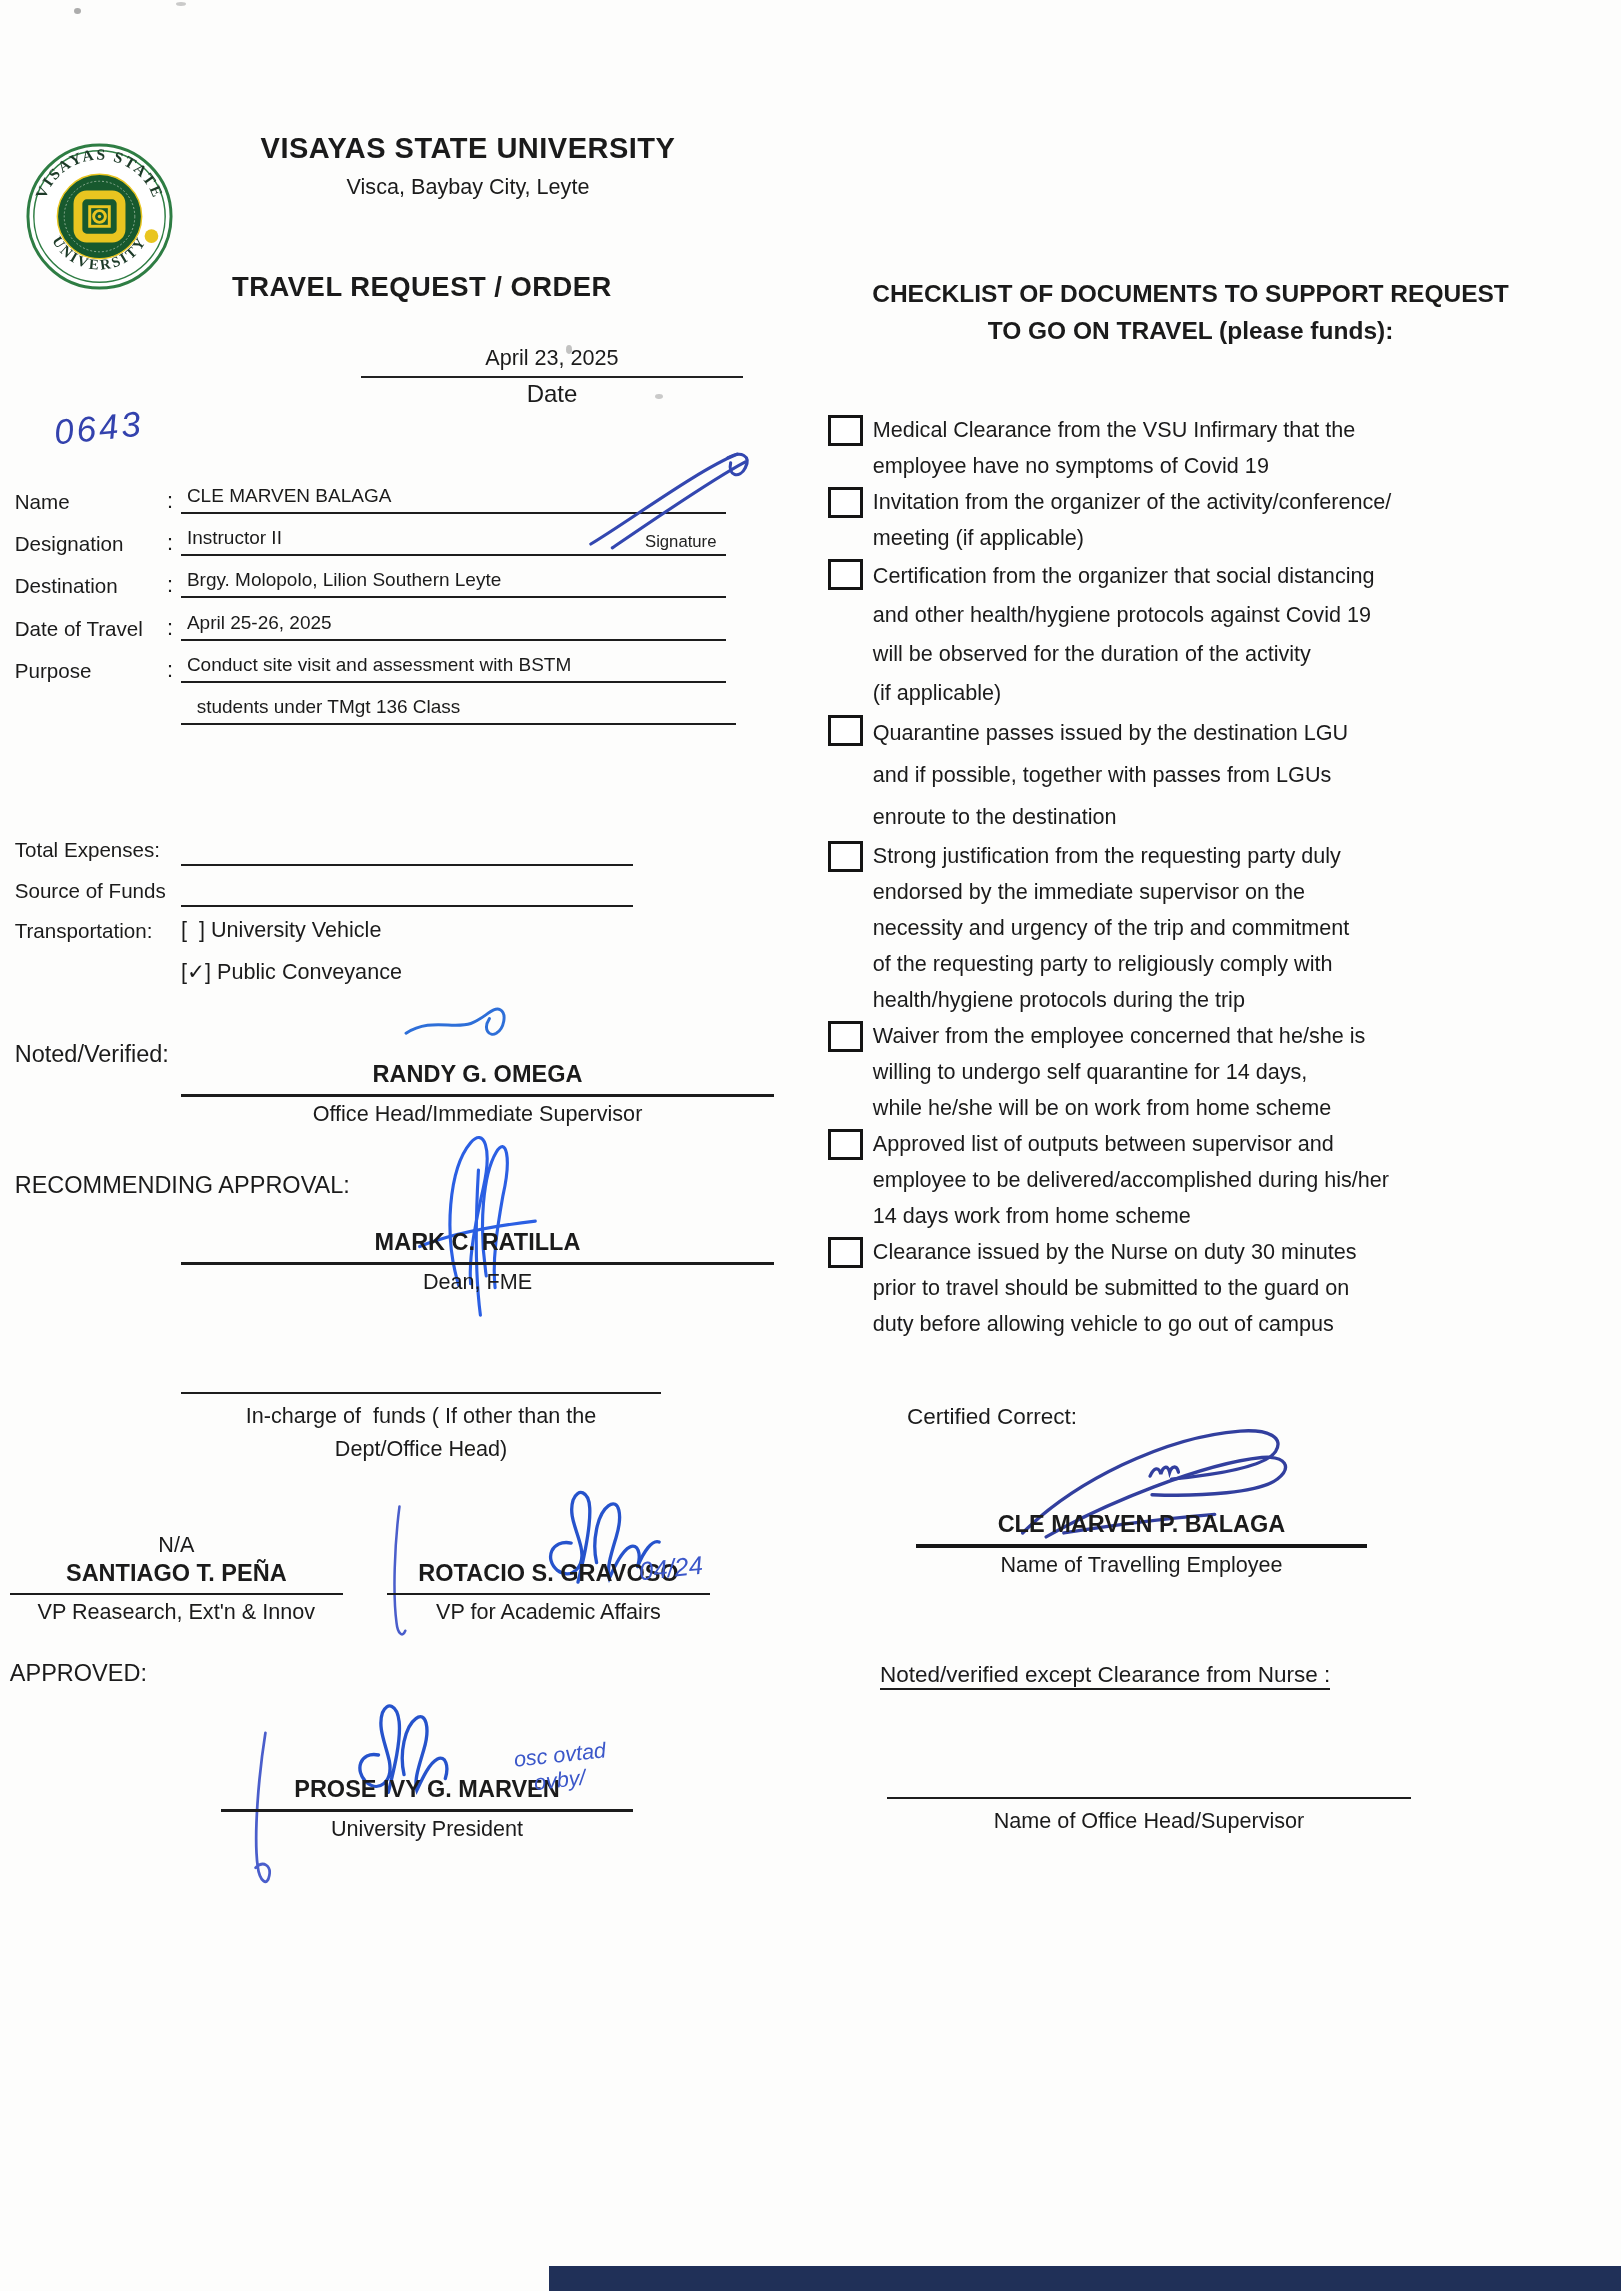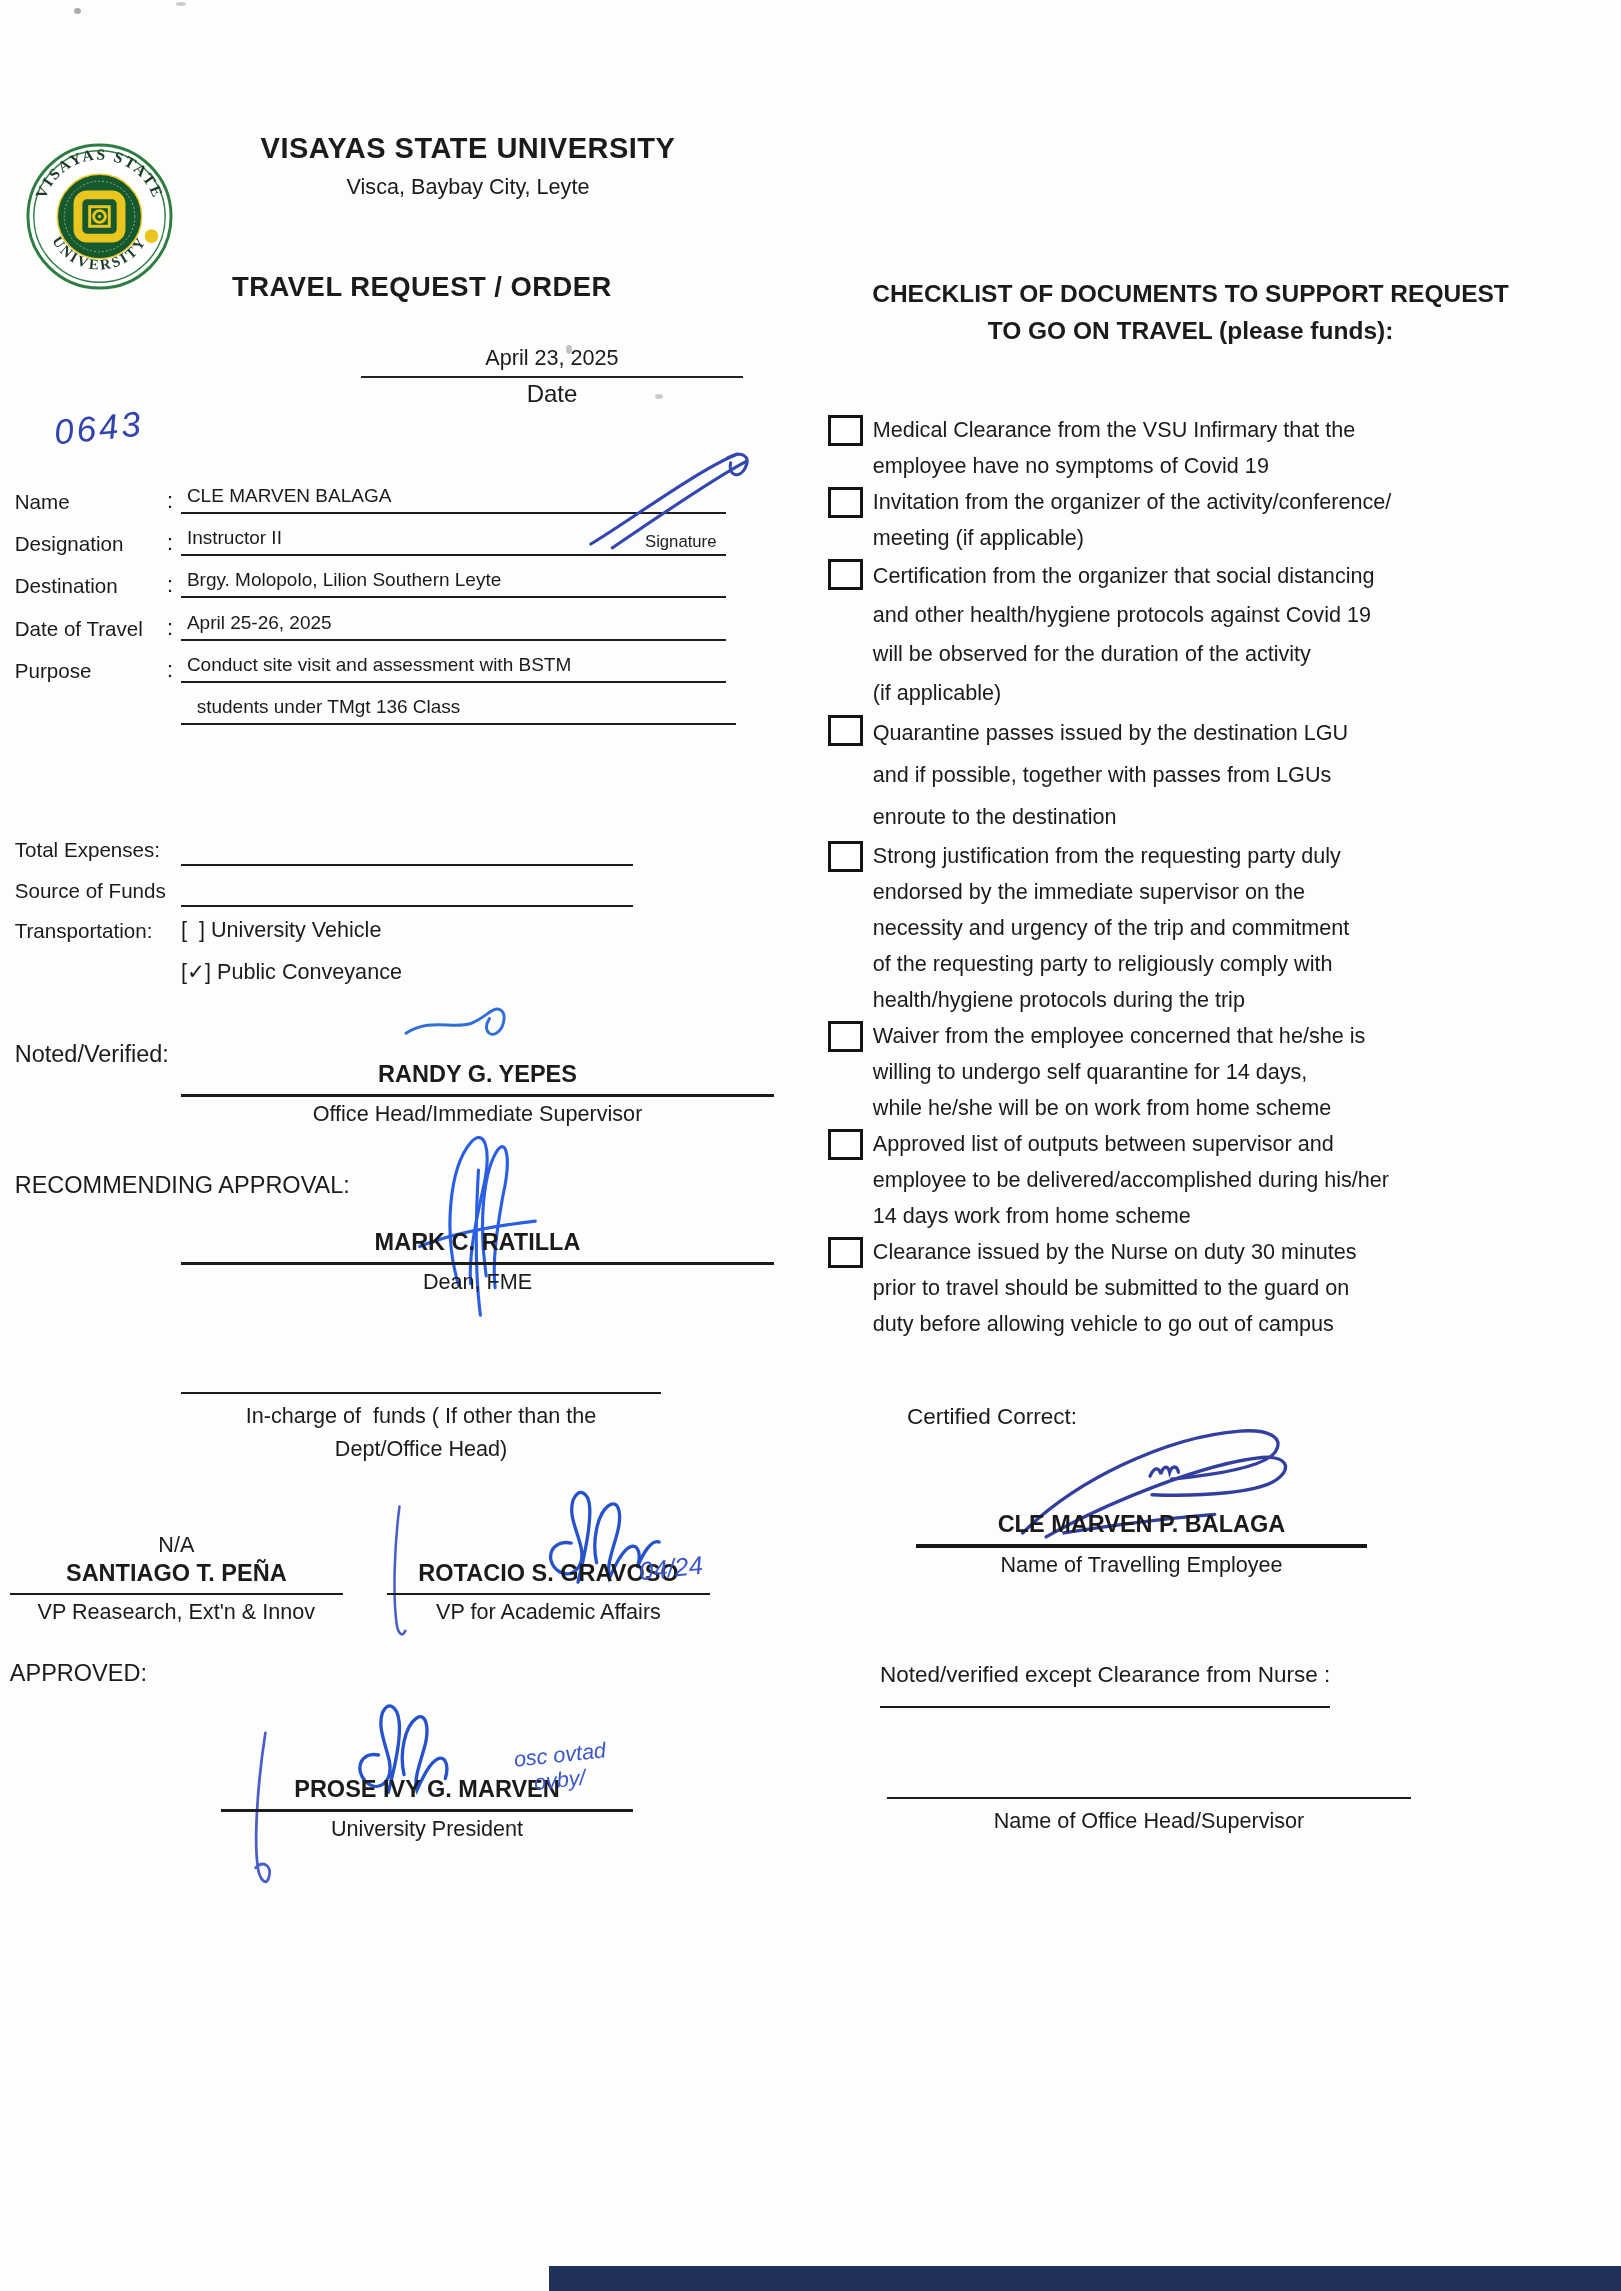--- a/index.html
+++ b/index.html
@@ -50,21 +50,21 @@
   .sigblock .sb-na{font-size:21.6px;text-align:center;padding-bottom:2px;}
   .topline{border-top:2.9px solid #1d1d1d;}
   .caption22{font-size:21.6px;text-align:center;line-height:1.45;padding-top:5.9px;white-space:pre;}
 
   
   .checklist{width:720px;}
   .cl-item{display:flex;align-items:flex-start;}
   .cl-box{flex:0 0 auto;width:29px;height:25.5px;border:3.9px solid #141414;margin:2.9px 9.8px 0 0;background:#fff;}
   .cl-text{font-size:21.6px;line-height:36px;white-space:pre-line;}
 
-  .underlined{border-bottom:2.9px solid #1c1c1c;padding-bottom:18px;}
+  .underlined{border-bottom:2.9px solid #1c1c1c;padding-bottom:0;}
 
   .speck{position:absolute;background:#6a6a6a;border-radius:50%;opacity:.55;}
 
   svg.sig{position:absolute;overflow:visible;}
   .bottom-strip{position:absolute;background:#203058;}
 </style>
 </head>
 <body>
 
 <div class="page">
@@ -158,21 +158,21 @@
     <span>Public Conveyance</span>
   </div>
 
   <div class="abs section-label" style="left:14.7px;top:1041px;">Noted/Verified:</div>
   <svg class="sig" style="left:400px;top:998px;" width="118" height="51" viewBox="0 0 120 52">
     <g fill="none" stroke="#2e6fd8" stroke-width="3" stroke-linecap="round">
       <path d="M6,36 C30,20 54,32 72,26 C86,21 95,8 102,12 C109,16 106,31 98,36 C91,40 84,32 91,21"></path>
     </g>
   </svg>
   <div class="abs sigblock" style="left:181px;top:1061px;width:593px;">
-    <div class="sb-name">RANDY G. YEPES</div>
+    <div class="sb-name">RANDY G. OMEGA</div>
     <div class="sb-title">Office Head/Immediate Supervisor</div>
   </div>
 
   <div class="abs section-label" style="left:14.7px;top:1172px;">RECOMMENDING APPROVAL:</div>
   <svg class="sig" style="left:392px;top:1127px;" width="167" height="196" viewBox="0 0 170 200">
     <g fill="none" stroke="#2b5fe3" stroke-width="3.2" stroke-linecap="round">
       <path d="M68,162 C52,110 58,42 80,16 C94,0 102,22 93,62 C85,98 78,132 80,160"></path>
       <path d="M96,152 C88,100 93,48 106,26 C116,9 122,30 113,70 C107,104 102,136 105,164"></path>
       <path d="M28,122 C62,108 112,100 146,96"></path>
       <path d="M88,44 C85,96 84,146 90,192"></path>

